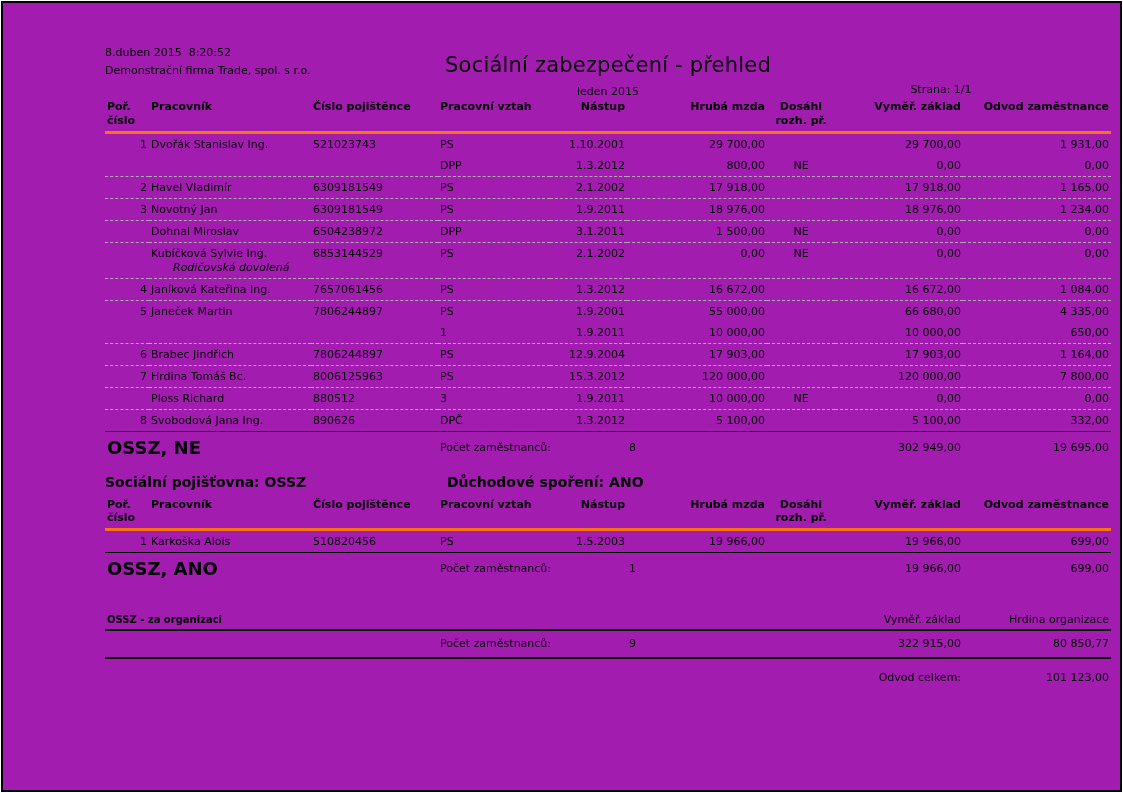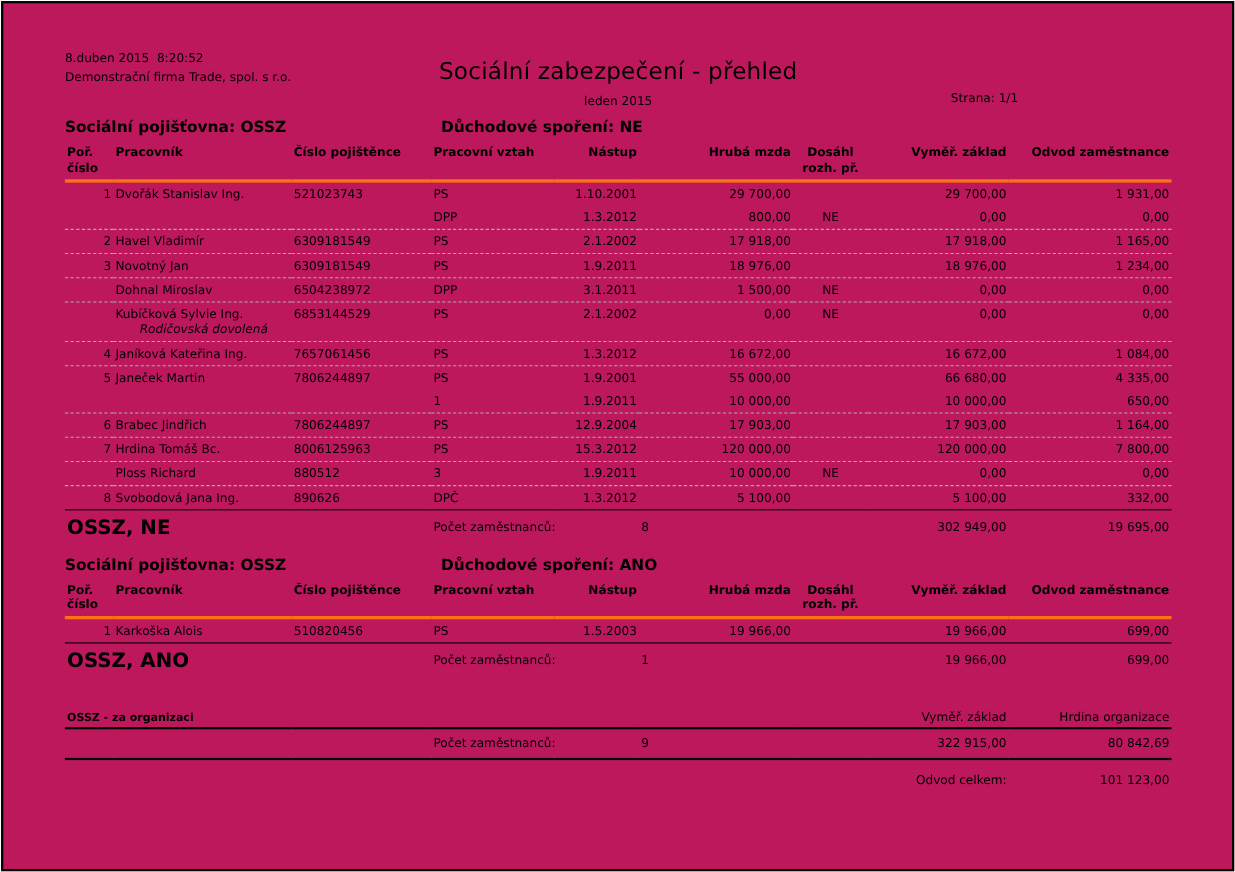--- a/index.html
+++ b/index.html
@@ -1,18 +1,18 @@
 <!DOCTYPE html>
 <html><head>
 <meta charset="utf-8">
 <style>
   html,body{margin:0;padding:0;background:#fff;}
   body{width:1123px;height:793px;position:relative;font-family:"DejaVu Sans",sans-serif;color:#000;overflow:hidden;}
   .frame{position:absolute;left:1px;top:1px;right:1px;bottom:1px;border:2px solid #000;box-sizing:border-box;
-         padding:44px 37px 0 56px;background:#be185d;}
+         padding:44px 37px 0 102px;background:#a21caf;}
   
   .rep-header{display:flex;align-items:flex-start;width:1006px;}
   .rh-left{flex:1 1 0;font-size:11px;line-height:1.0;}
   .rh-left .dt{white-space:pre;margin-bottom:7px;}
   .rh-center{flex:0 0 auto;text-align:center;margin-top:6px;}
   .rh-center h1{margin:0;font-size:21px;font-weight:normal;letter-spacing:0.2px;}
   .rh-center .period{font-size:11px;margin-top:8px;}
   .rh-right{flex:1 1 0;text-align:center;font-size:11px;margin-top:36px;}
   
   .sec-headings{padding:10px 0 6px 0;font-size:14px;font-weight:bold;}
@@ -50,24 +50,20 @@
     </div>
     <div class="rh-center">
       <h1>Sociální zabezpečení - přehled</h1>
       <div class="period">leden 2015</div>
     </div>
     <div class="rh-right">Strana: 1/1</div>
   </div>
 
   <div id="sections">
   <div class="section">
-    <div class="sec-headings">
-      <span class="sec-h left">Sociální pojišťovna: OSSZ</span>
-      <span class="sec-h">Důchodové spoření: NE</span>
-    </div>
     <table class="rep">
       <colgroup>
         <col style="width:44px">
             <col style="width:162px">
             <col style="width:127px">
         <col style="width:112px">
             <col style="width:77px">
             <col style="width:140px">
         <col style="width:68px">
             <col style="width:128px">
@@ -385,21 +381,21 @@
         <td colspan="7"><span class="org-title">OSSZ - za organizaci</span></td>
         <td class="r b">Vyměř. základ</td>
         <td class="r b">Hrdina organizace</td>
       </tr>
       <tr class="org-count">
         <td colspan="3"></td>
         <td colspan="2" class="b">Počet zaměstnanců:</td>
         <td class="b count">9</td>
         <td></td>
         <td class="r b">322 915,00</td>
-        <td class="r b">80 842,69</td>
+        <td class="r b">80 850,77</td>
       </tr>
       <tr class="org-total">
         <td colspan="7"></td>
         <td class="r b">Odvod celkem:</td>
         <td class="r b">101 123,00</td>
       </tr>
     </tbody>
       </table>
   </div>
 

